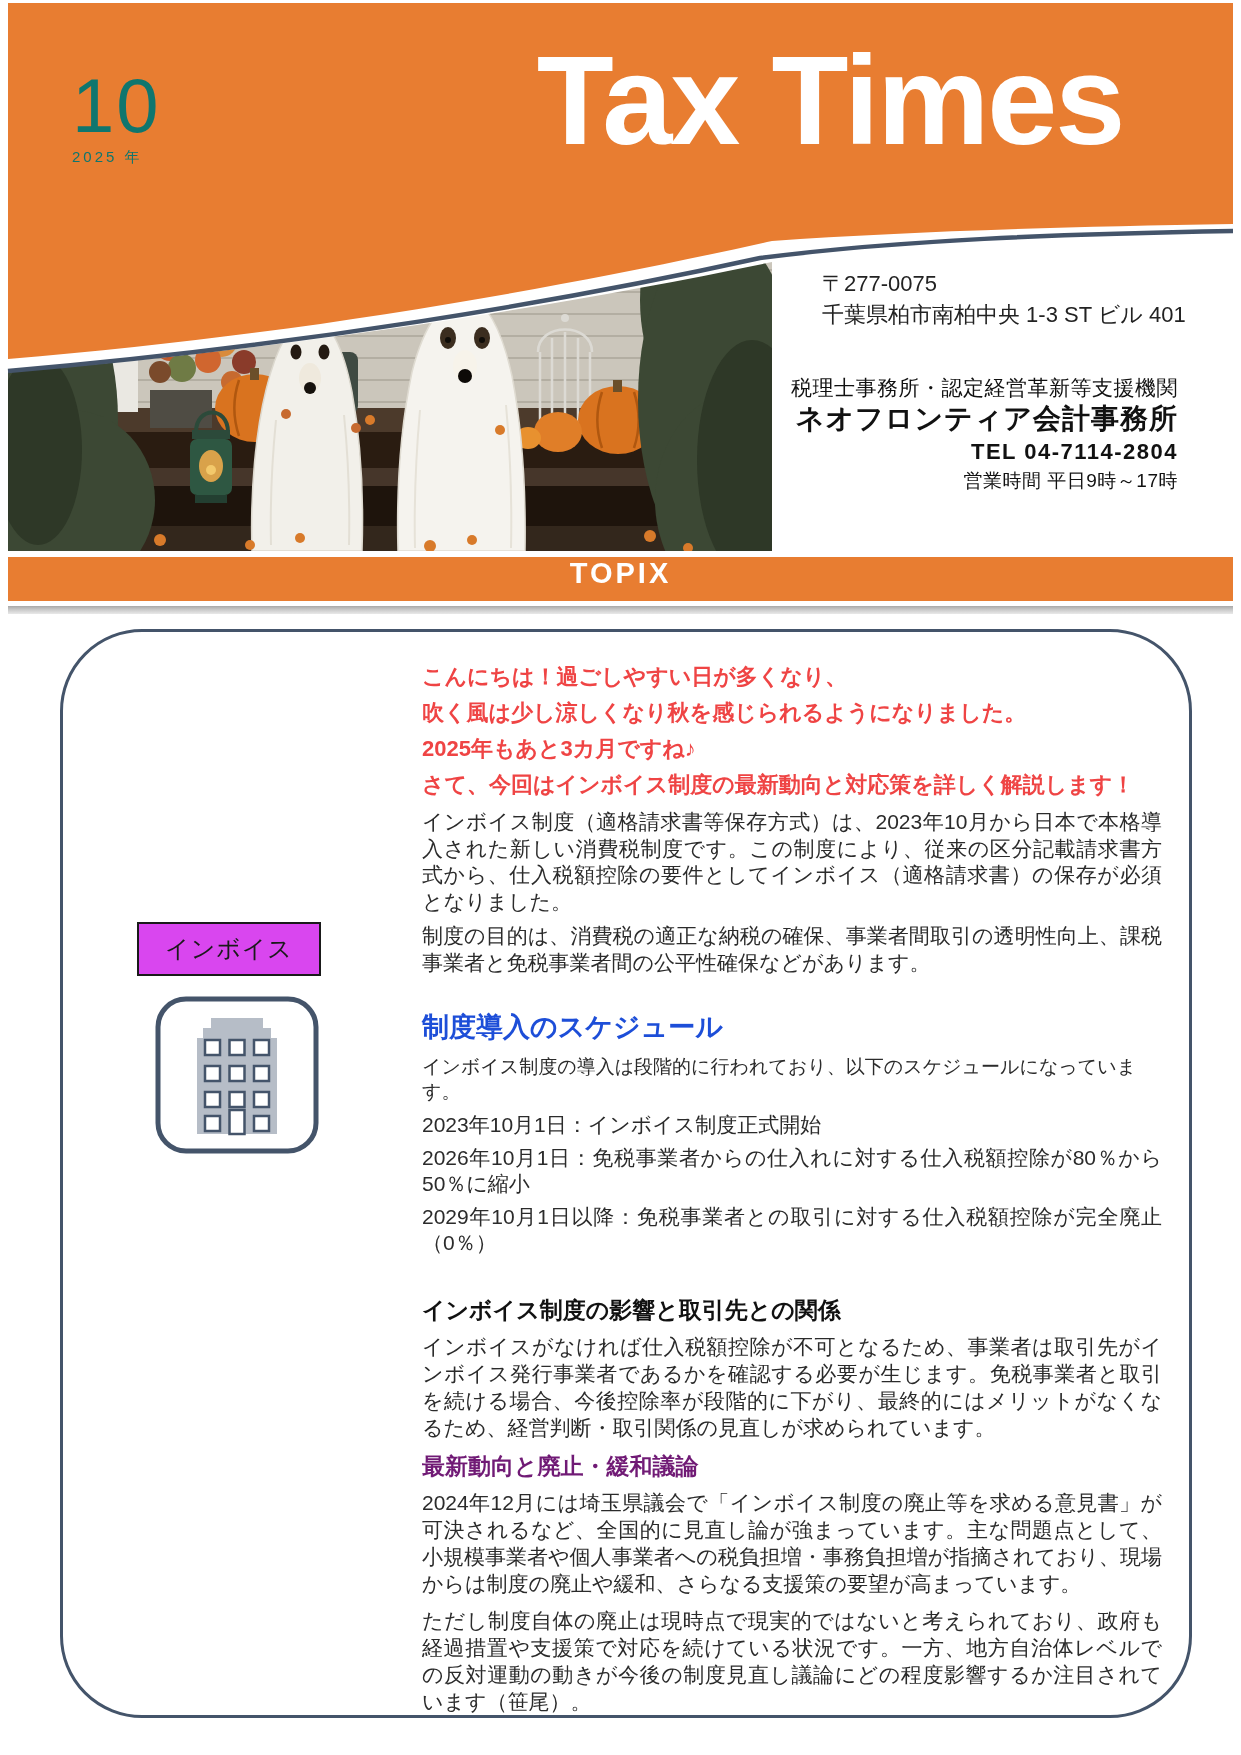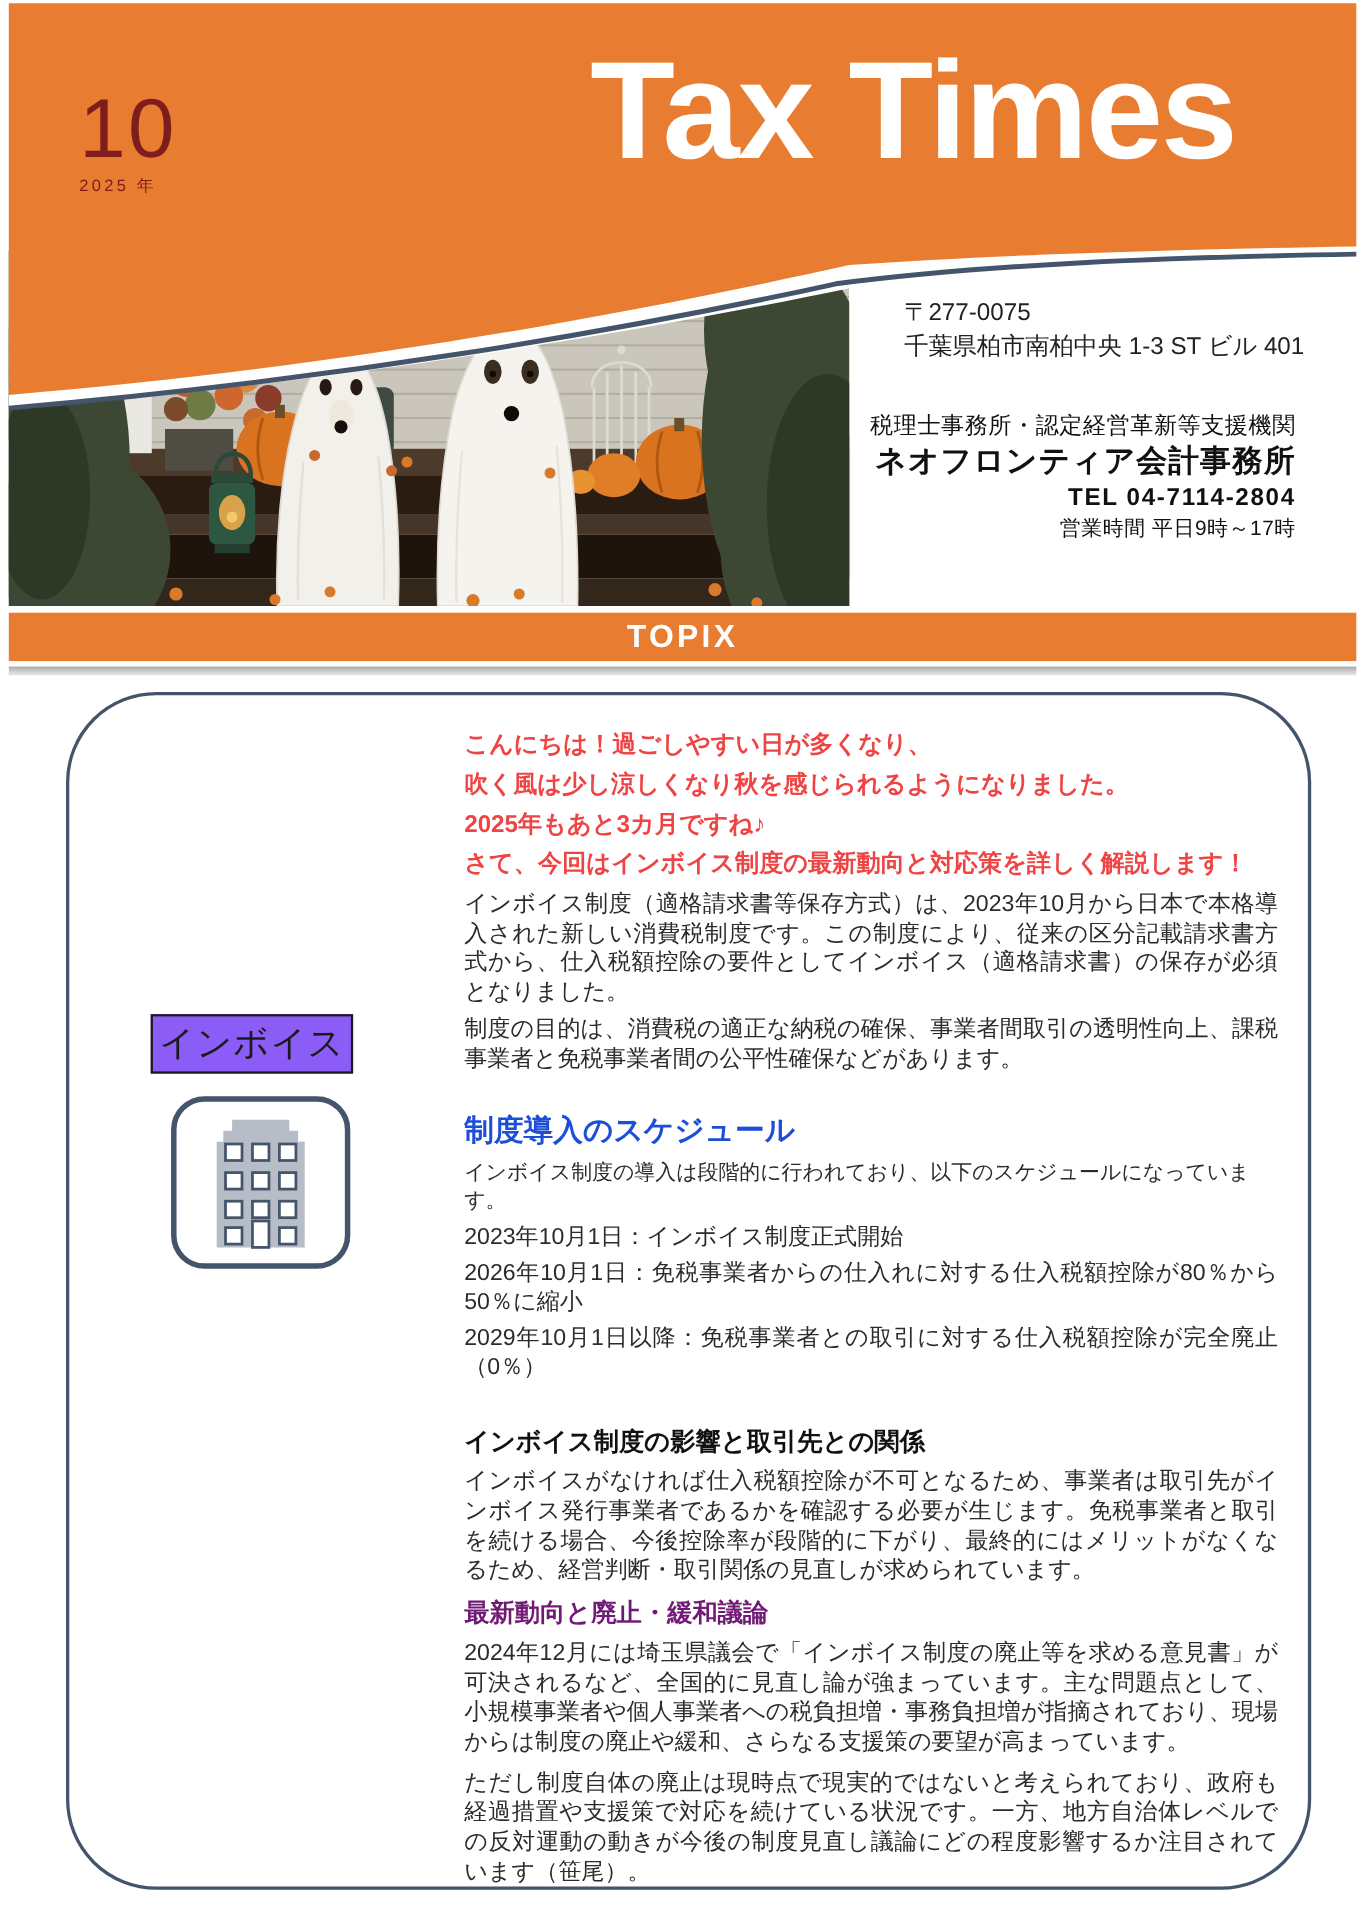--- a/index.html
+++ b/index.html
@@ -2,21 +2,21 @@
 <html><head>
 <meta charset="utf-8">
 <style>
   html,body{margin:0;padding:0;background:#ffffff;}
   .page{
     position:relative;width:1241px;height:1755px;margin:0 auto;background:#ffffff;
     font-family:"Liberation Sans","DejaVu Sans",sans-serif;color:#1f1f1f;overflow:hidden;
   }
   
   .header-svg{position:absolute;left:0;top:0;width:1241px;height:556px;display:block;}
-  .issue{position:absolute;left:72px;top:78px;color:#7f1d1d;}
+  .issue{position:absolute;left:72px;top:66px;color:#0f766e;}
   .issue-month{font-size:76px;font-weight:400;line-height:80px;letter-spacing:2px;}
   .issue-year{font-size:15px;letter-spacing:3px;margin-top:2px;}
   .main-title{
     position:absolute;left:460px;top:36px;width:740px;text-align:center;
     color:#ffffff;font-size:126px;font-weight:bold;letter-spacing:-2px;line-height:130px;white-space:nowrap;
   }
   .subtitle{
     position:absolute;left:470px;top:200px;width:720px;text-align:center;
     color:#ffffff;font-size:22px;letter-spacing:0.5px;white-space:nowrap;
   }
@@ -24,36 +24,36 @@
   .contact-office{
     position:absolute;left:640px;top:374px;width:538px;text-align:right;color:#111;
   }
   .office-qual{font-size:21px;line-height:28px;letter-spacing:0.5px;padding-left:24px;}
   .office-name{font-size:28px;font-weight:bold;line-height:34px;letter-spacing:1px;padding-left:32px;}
   .office-tel{font-size:22px;font-weight:bold;line-height:31px;letter-spacing:1.5px;}
   .office-hours{font-size:19px;line-height:28px;letter-spacing:0.5px;}
   
   .topix-bar{
     position:absolute;left:8px;top:557px;width:1225px;height:44px;background:#E87D31;
-    display:flex;align-items:center;justify-content:center;
+    display:flex;align-items:flex-start;justify-content:center;
   }
   .topix-label{color:#fff;font-size:29px;font-weight:bold;letter-spacing:3px;}
   .topix-divider{
     position:absolute;left:8px;top:606px;width:1225px;height:8px;
     background:linear-gradient(180deg,#a8a8a8 0%,#c9c9c9 45%,#e9e9e9 100%);
   }
   
   .content-box{
     position:absolute;left:60px;top:629px;width:1132px;height:1089px;background:#fff;
     border:3px solid #44546A;border-radius:82px;box-sizing:border-box;
   }
   .tag-box{
-    position:absolute;left:137px;top:922px;width:184px;height:54px;background:#8b5cf6;
+    position:absolute;left:137px;top:922px;width:184px;height:54px;background:#d946ef;
     border:2px solid #1a1a1a;box-sizing:border-box;display:flex;align-items:center;justify-content:center;
-    font-size:32px;letter-spacing:1px;color:#1a1a1a;
+    font-size:24px;letter-spacing:1px;color:#1a1a1a;
   }
   .building-icon{position:absolute;left:155px;top:996px;width:164px;height:158px;}
   
   .article{position:absolute;left:422px;top:659px;width:742px;color:#2b2b2b;}
   .article p{margin:0;}
   .greet{font-size:22px;font-weight:bold;line-height:36px;color:#ef4444;white-space:nowrap;}
   .recap-head{margin-top:30px !important;font-size:21.5px;line-height:30px;color:#1c1c1c;}
   .body-p{font-size:21px;line-height:26.5px;width:740px;text-align:justify;}
   .mt6{margin-top:6px !important;}
   .mt8{margin-top:8px !important;}

